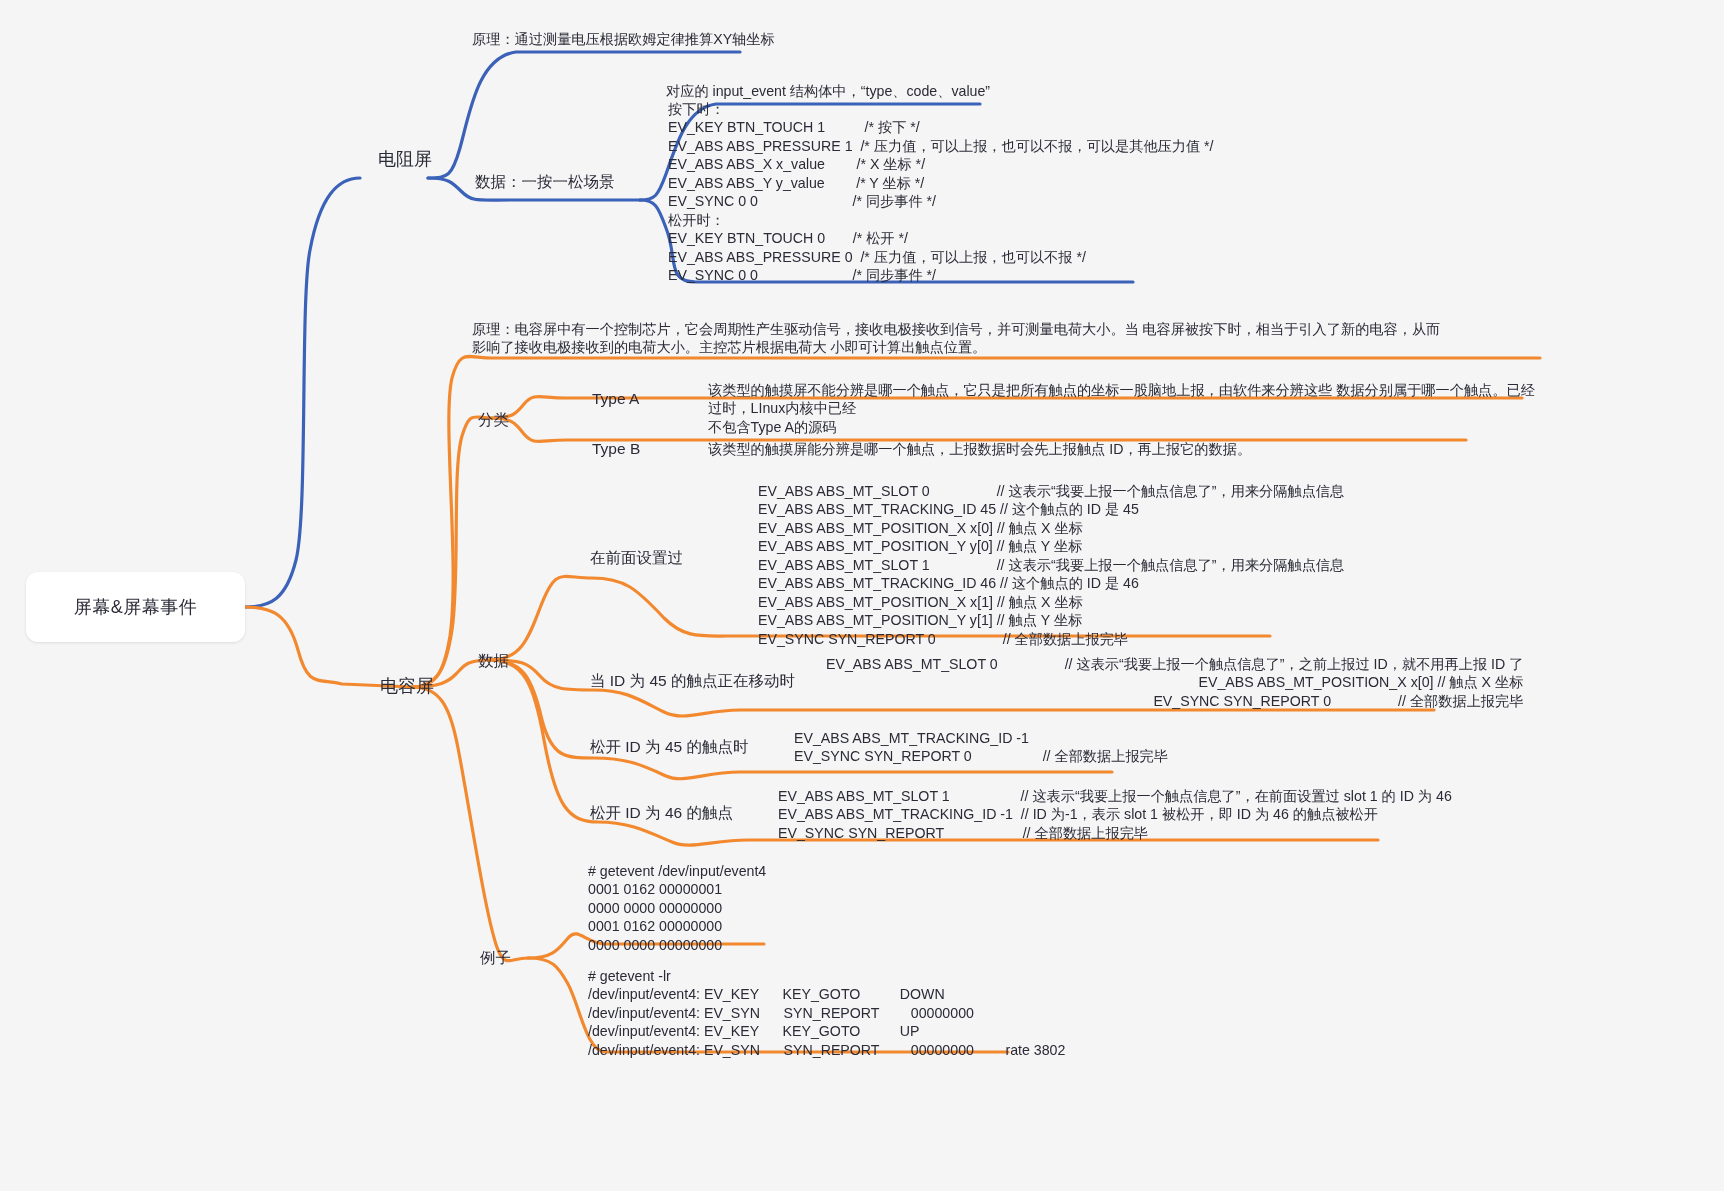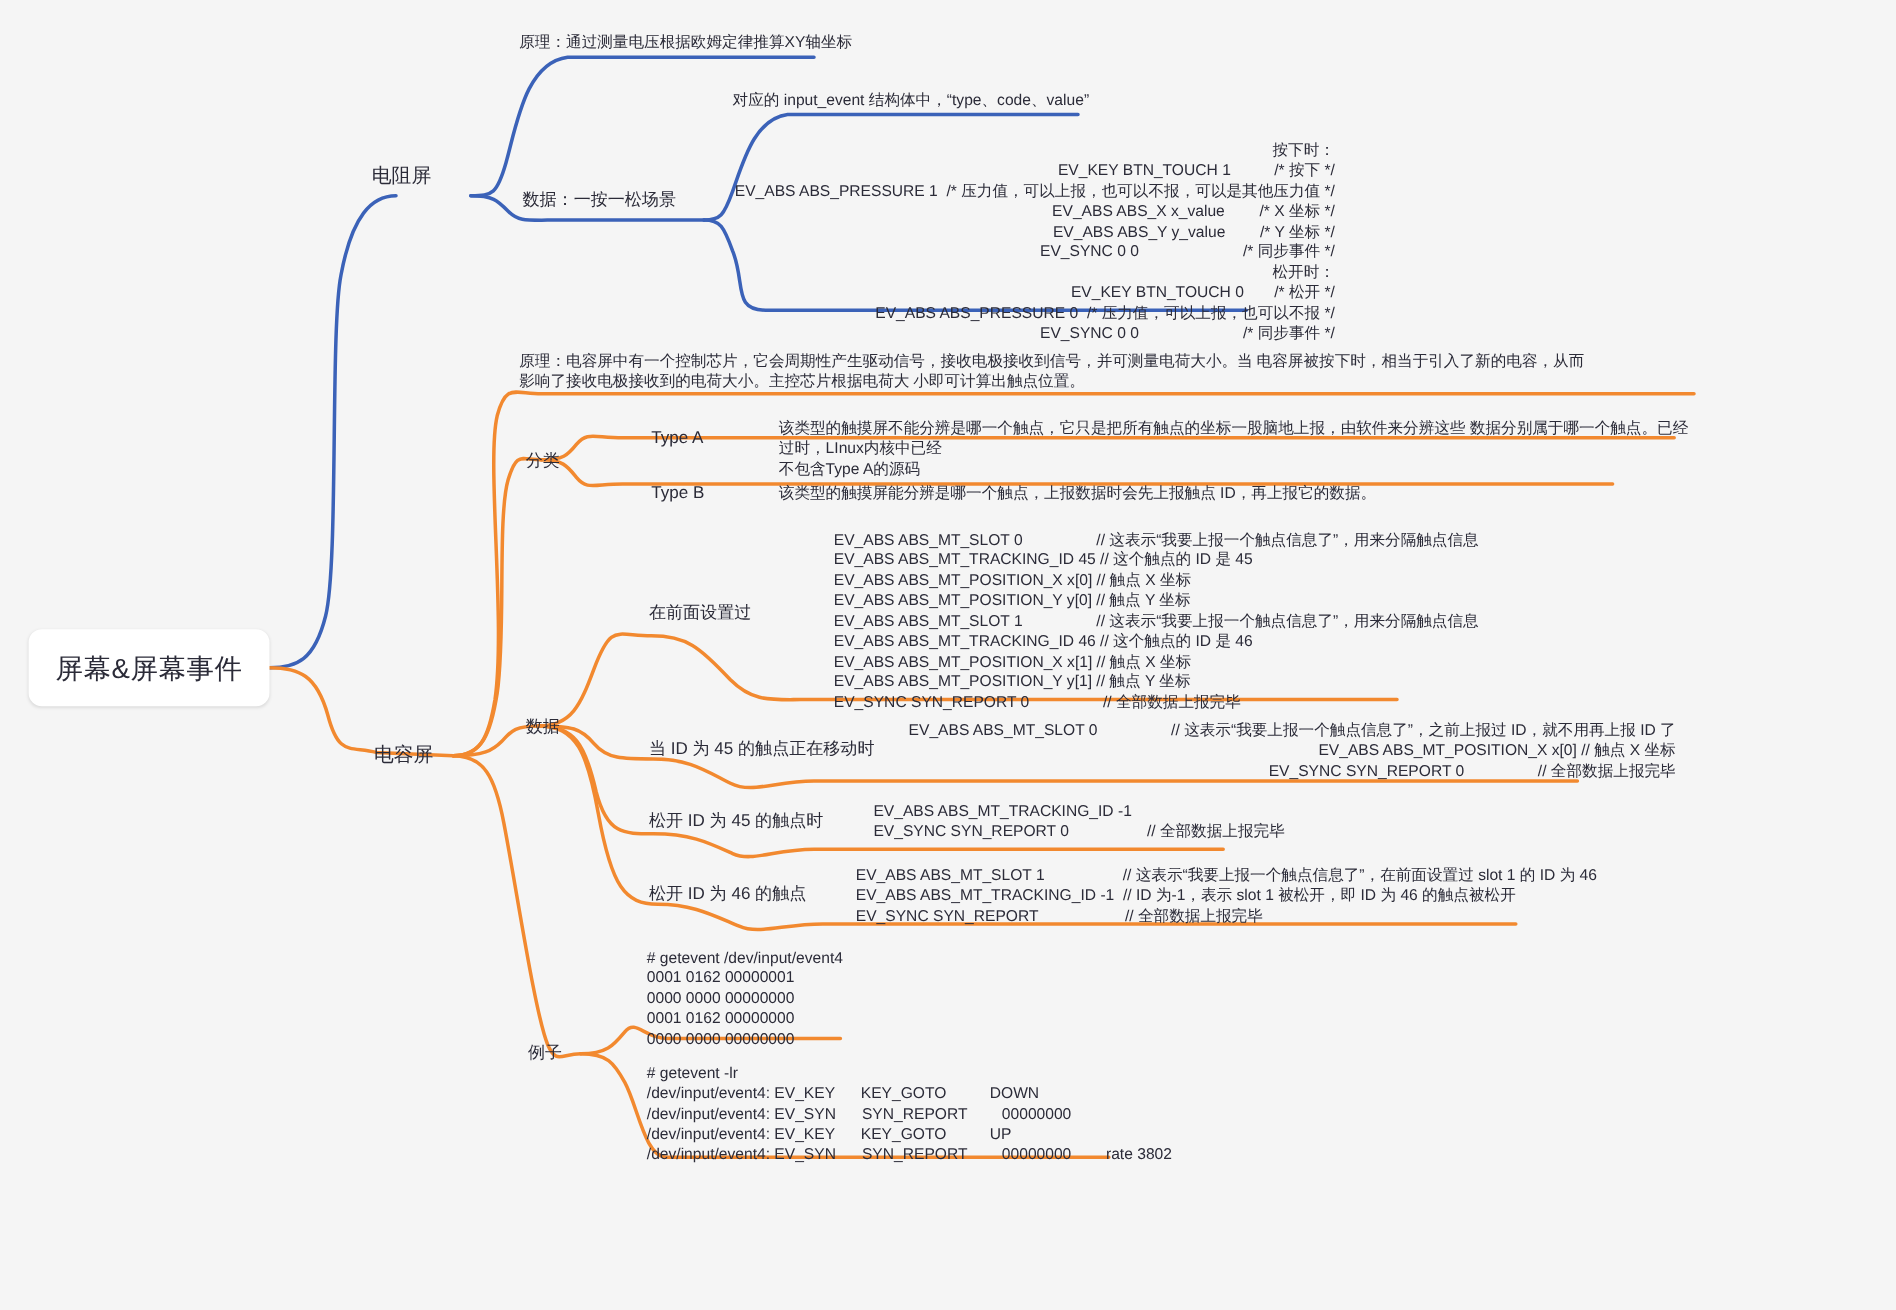--- a/index.html
+++ b/index.html
@@ -38,26 +38,26 @@
   .root {
     position: absolute;
     background: #ffffff;
     border-radius: 12px;
     box-shadow: 0 1px 3px rgba(0,0,0,.10);
     display: flex;
     align-items: center;
     justify-content: center;
   }
   .root span {
-    font-size: 25px;
+    font-size: 18px;
     letter-spacing: .5px;
     color: #2b2b38;
   }
 
-  .branch-label { font-size: 18px; }
+  .branch-label { font-size: 18px; margin-left: 40px; }
   .topic        { font-size: 15.5px; }
   .body-text    { font-size: 14.2px; }
   .code-text    { font-size: 14.2px; }
 
   .multiline { white-space: pre; }
   .wrapline  { white-space: pre-wrap; }
 </style>
 </head>
 <body style="background: rgb(245, 245, 245);">
 
@@ -98,21 +98,21 @@
 </div>
 
 <div class="node branch-label" style="left:338px; top:148px;">电阻屏</div>
 
 <div class="node body-text" style="left:472px; top:30px;">原理：通过测量电压根据欧姆定律推算XY轴坐标</div>
 
 <div class="node topic" style="left:475px; top:172px;">数据：一按一松场景</div>
 
 <div class="node body-text" style="left:666px; top:82px;">对应的 input_event 结构体中，“type、code、value”</div>
 
-<div class="node code-text multiline" style="left:668px; top:128px;text-align:right;">按下时：
+<div class="node code-text multiline" style="left:668px; top:100px;">按下时：
 EV_KEY BTN_TOUCH 1          /* 按下 */
 EV_ABS ABS_PRESSURE 1  /* 压力值，可以上报，也可以不报，可以是其他压力值 */
 EV_ABS ABS_X x_value        /* X 坐标 */
 EV_ABS ABS_Y y_value        /* Y 坐标 */
 EV_SYNC 0 0                        /* 同步事件 */
 松开时：
 EV_KEY BTN_TOUCH 0       /* 松开 */
 EV_ABS ABS_PRESSURE 0  /* 压力值，可以上报，也可以不报 */
 EV_SYNC 0 0                        /* 同步事件 */</div>
 

